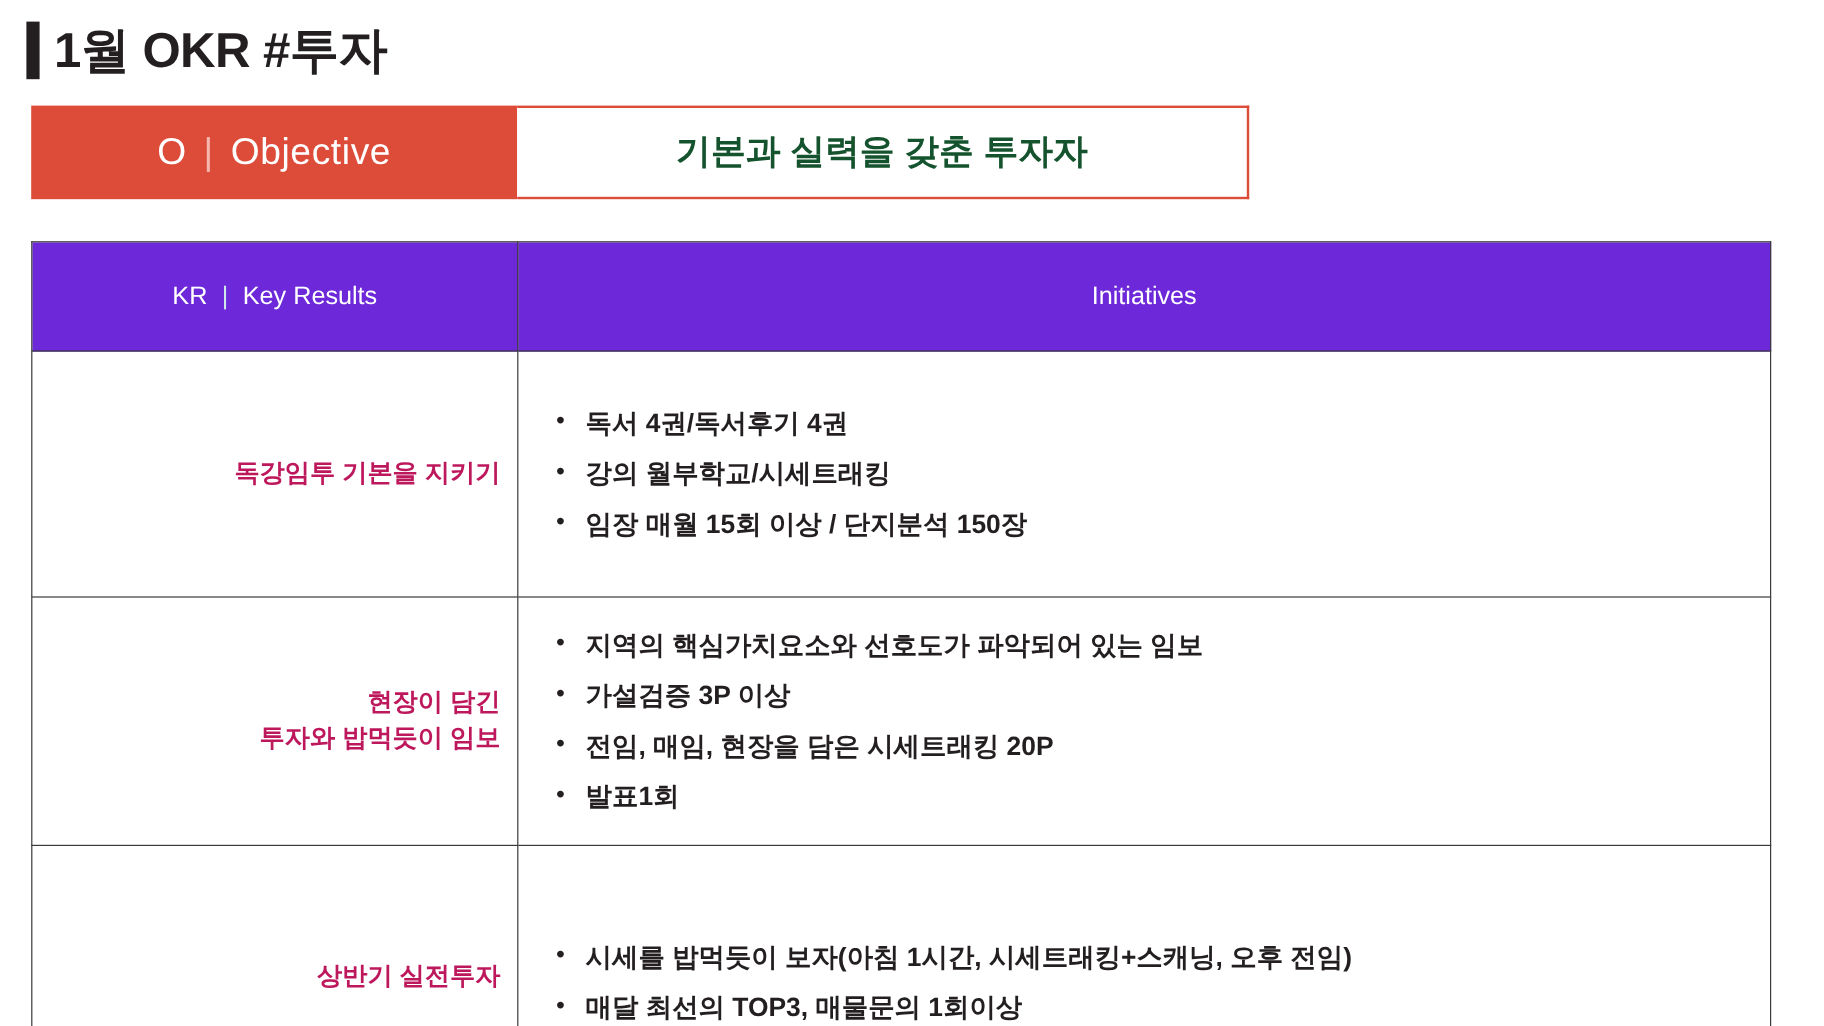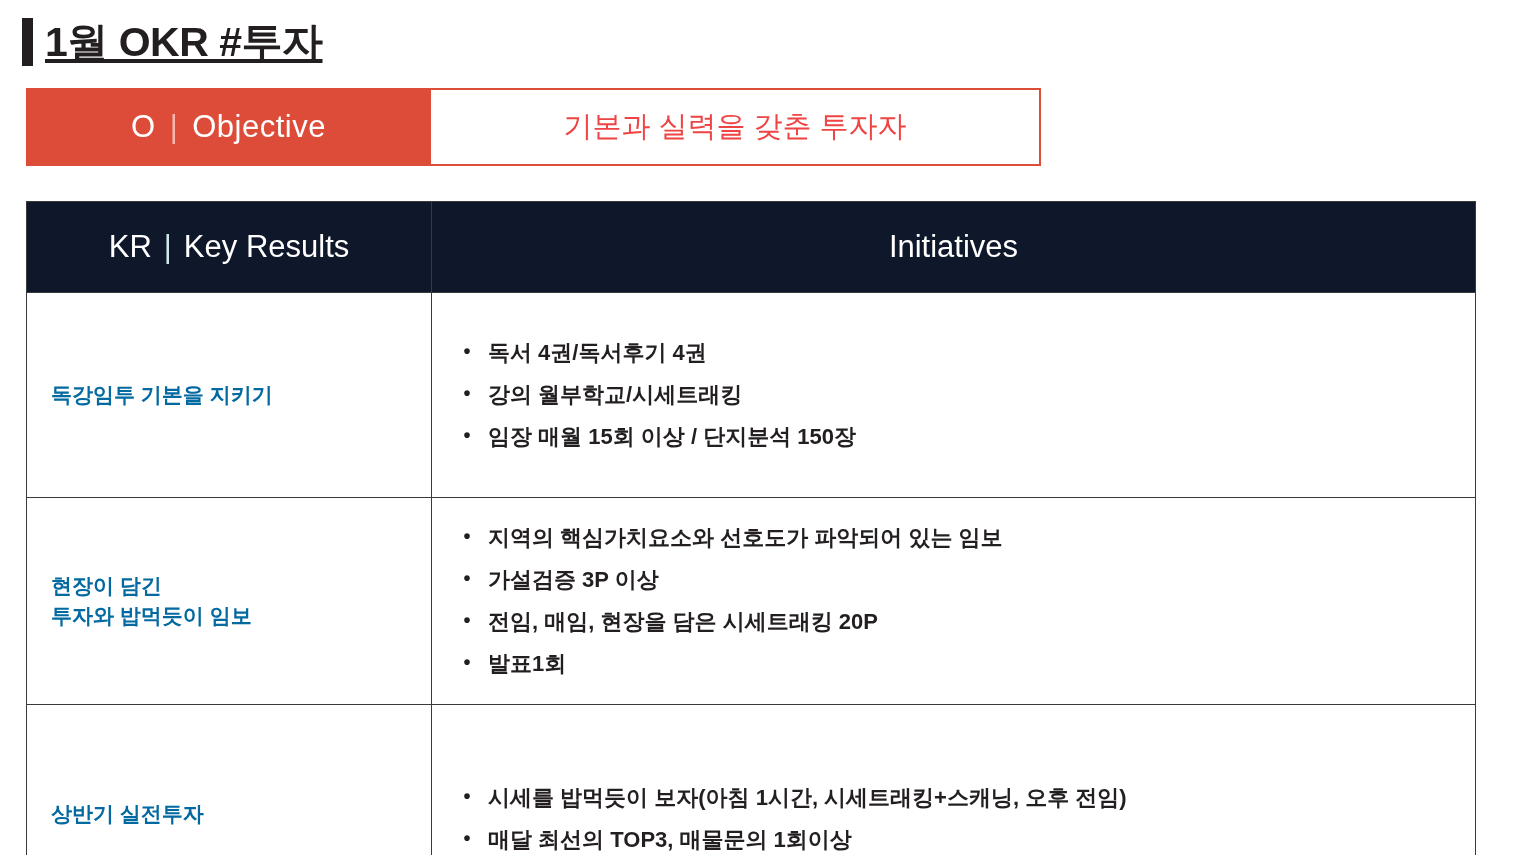--- a/index.html
+++ b/index.html
@@ -33,21 +33,20 @@
     height: 48px;
     background: #231f20;
     margin-right: 12px;
   }
   .title-text {
     font-size: 41px;
     font-weight: bold;
     letter-spacing: -0.5px;
     line-height: 1;
     color: #231f20;
-    text-decoration: underline;
   }
 
   
   .objective {
     display: flex;
     margin: 22px 0 0 26px;
     width: 1015px;
     height: 78px;
   }
   .objective-label {
@@ -68,58 +67,58 @@
   }
   .objective-value {
     flex: 1;
     border: 2px solid #dd4b39;
     border-left: none;
     background: #ffffff;
     display: flex;
     align-items: center;
     justify-content: center;
     font-size: 29px;
-    font-weight: normal;
-    color: #ef4444;
+    font-weight: bold;
+    color: #14532d;
   }
 
   
   .kr-table {
     margin: 35px 0 0 26px;
     width: 1450px;
     border-collapse: collapse;
     table-layout: fixed;
   }
   .kr-table th, .kr-table td {
     border: 1px solid #3a3a3a;
     vertical-align: middle;
   }
   .kr-head th {
-    background: #0f172a;
+    background: #6d28d9;
     color: #ffffff;
     height: 88px;
     font-weight: normal;
-    font-size: 31px;
+    font-size: 21px;
     border-color: #3a3a3a;
   }
   .kr-head .kr-label .kr-letters { margin-right: 12px; }
   .kr-head .kr-label .divider {
     color: #cfe6ea;
     margin-right: 12px;
     font-weight: 300;
   }
   .col-kr { width: 405px; }
 
   .kr-cell {
-    text-align: left;
+    text-align: right;
     font-size: 21px;
     font-weight: bold;
     line-height: 1.45;
-    color: #0369a1;
-    padding: 8px 24px;
+    color: #be185d;
+    padding: 8px 14px;
   }
   .init-cell {
     padding: 18px 10px 18px 14px;
   }
   .init-list {
     margin: 0;
     padding: 0;
     list-style: none;
   }
   .init-list li {

